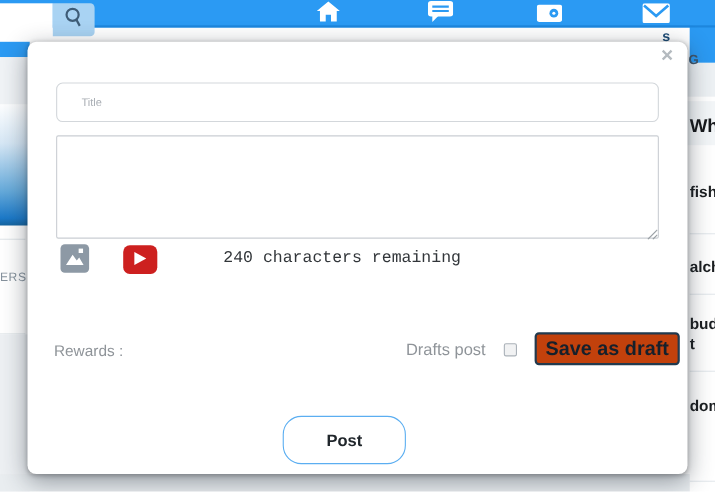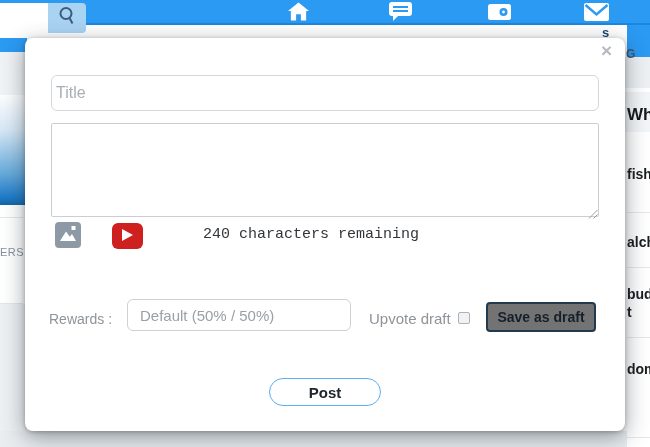--- a/index.html
+++ b/index.html
@@ -42,41 +42,41 @@
   .rd-1 { top:212px; } .rd-2 { top:267px; } .rd-3 { top:337px; } .rd-4 { top:437px; }
   .r-text { position:absolute; left:627px; color:#1b1e21; font-weight:bold; font-size:14px; white-space:nowrap; z-index:1; }
   .r-heading { top:105px; font-size:17px; color:#16181b; }
   .r-it0 { top:166px; } .r-it1 { top:234px; } .r-it2 { top:286px; } .r-it3 { top:304px; } .r-it4 { top:361px; }
 
   
   .modal { position:absolute; left:25px; top:38px; width:600px; height:393px; background:#fff; border-radius:8px;
            box-shadow:0 6px 22px rgba(30,40,50,.45), 0 1px 4px rgba(0,0,0,.25); z-index:5; }
   .close { position:absolute; right:13px; top:2px; font-size:19px; font-weight:bold; color:#b4babf; cursor:pointer; line-height:1.2; }
   .title-input { position:absolute; left:26px; top:37px; width:548px; height:36px; border:1px solid #d3d7db; border-radius:6px;
-                 padding:0 4px; font-size:16px; color:#a16207; outline:none; }
+                 padding:0 22px; font-size:10px; color:#a16207; outline:none; }
   .title-input::placeholder { color:#a9aeb4; }
   .body-textarea { position:absolute; left:26px; top:85px; width:548px; height:94px; border:1px solid #caced3; border-radius:2px;
                    resize:none; outline:none; padding:8px 10px; font-size:14px; color:#333; }
   .resize-handle { position:absolute; left:562px; top:167px; width:11px; height:11px; cursor:nwse-resize; }
   .img-btn { position:absolute; left:30px; top:184px; width:26px; height:26px; background:#8d99a5; border:none; border-radius:4px;
              display:flex; align-items:center; justify-content:center; cursor:pointer; padding:0; }
   .yt-btn { position:absolute; left:87px; top:185px; width:31px; height:26px; background:#cd201f; border:none; border-radius:6px;
             display:flex; align-items:center; justify-content:center; cursor:pointer; padding:0; }
   .chars { position:absolute; left:178px; top:188px; font-size:15px; color:#32363a;font-family:Liberation Mono, monospace; }
   .rewards-label { position:absolute; left:24px; top:273px; font-size:14px; color:#8f9499; }
   .rewards-input { position:absolute; left:102px; top:261px; width:224px; height:32px; border:1px solid #ccd1d6; border-radius:6px;
                    padding:0 12px; font-size:15px; color:#9aa0a6; outline:none; background:#fff; }
   .upvote-label { position:absolute; left:344px; top:272px; font-size:15px; color:#8f9499; }
   .checkbox { position:absolute; left:433px; top:274px; width:12px; height:12px; border:1px solid #aab1b8; background:#f1f2f3;
               border-radius:2px; cursor:pointer; }
-  .save-draft { position:absolute; left:461px; top:264px; width:110px; height:30px; background:#737373; border:2px solid #223a4e;
-                border-radius:4px; font-size:14px; font-weight:bold; color:#16202b; cursor:pointer; }
+  .save-draft { position:absolute; left:461px; top:264px; width:132px; height:30px; background:#c2410c; border:2px solid #223a4e;
+                border-radius:4px; font-size:18px; font-weight:bold; color:#16202b; cursor:pointer; }
   .show-drafts { position:absolute; left:0; top:308px; width:100%; text-align:center; font-size:13px; color:#2579c5;
                  cursor:pointer; text-decoration:none; }
-  .post-btn { position:absolute; left:244px; top:340px; width:112px; height:28px; background:#fff; border:1.5px solid #5baef1;
+  .post-btn { position:absolute; left:232px; top:340px; width:112px; height:44px; background:#fff; border:1.5px solid #5baef1;
               border-radius:17px; font-size:15px; font-weight:bold; color:#20262b; cursor:pointer; }
 </style>
 </head>
 <body>
 
 <div class="page">
 
   <div class="nav">
     <input class="search-input" placeholder="" style="">
     <button class="search-btn">
@@ -174,22 +174,21 @@
     <button class="yt-btn">
       <span>
         <svg width="11" height="12" viewBox="0 0 11 12">
             <polygon points="0,0 11,6 0,12" fill="#ffffff"></polygon>
           </svg>
       </span>
     </button>
     <span class="chars">240 characters remaining</span>
 
     <span class="rewards-label">Rewards :</span>
-    <input class="rewards-input" value="Default (50% / 50%)" style="">
-    <span class="upvote-label">Upvote draft</span>
+    <span class="upvote-label">Drafts post</span>
     <span class="checkbox"></span>
     <button class="save-draft">Save as draft</button>
 
 
     <button class="post-btn">Post</button>
   </div>
 
 </div>
 
 </body></html>

